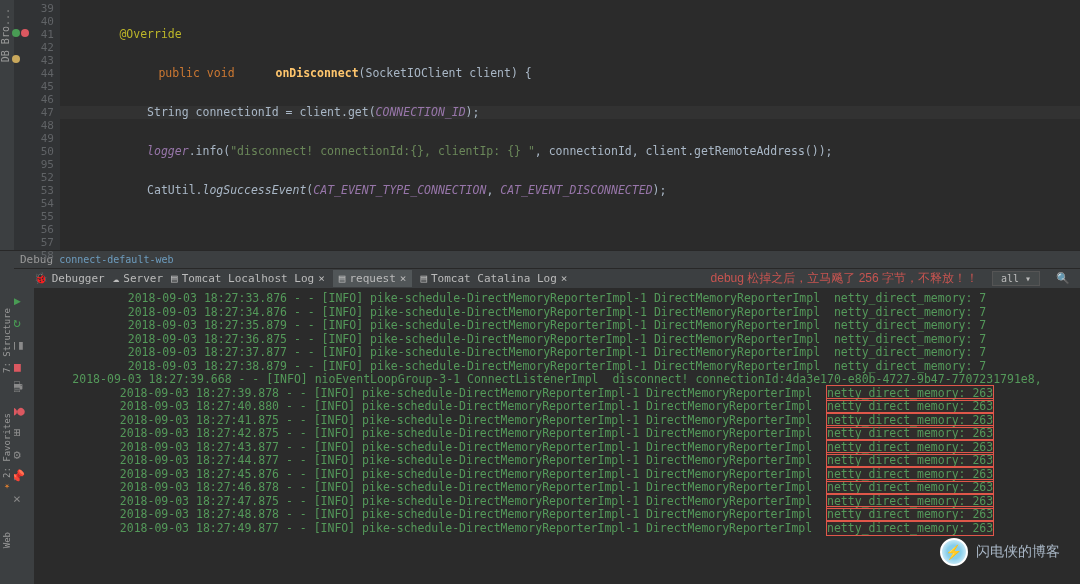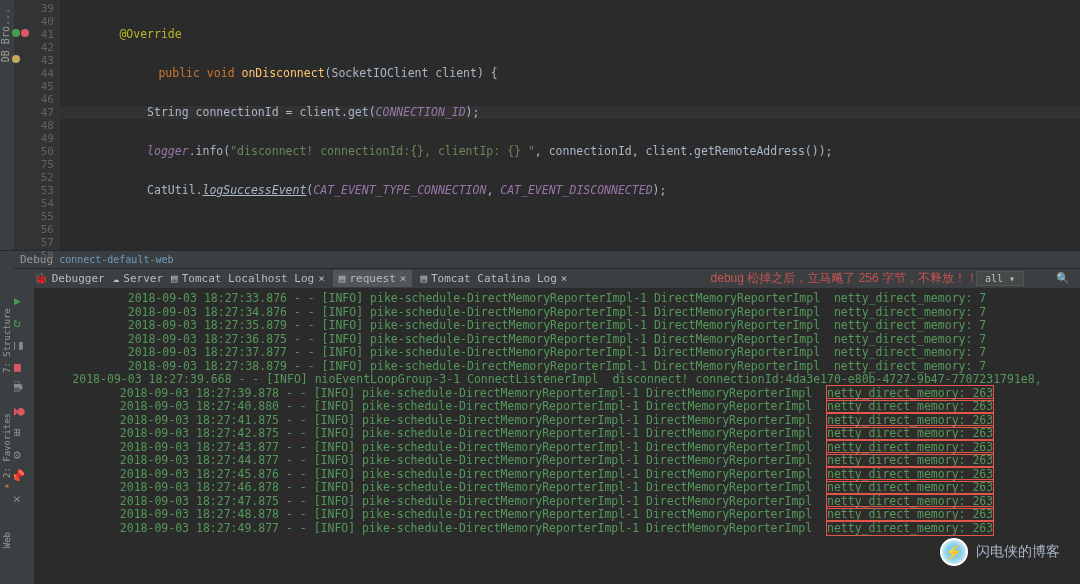--- a/index.html
+++ b/index.html
@@ -64,24 +64,24 @@
   padding-top: 2px;
   line-height: 13px;
   font-size: 11.5px;
   white-space: pre;
   overflow: hidden;
 }
 .code-line { height: 13px; padding-left: 4px; }
 .highlight-line { background: #323232; }
 .kw { color: #cc7832; margin-left: 39px; }
 .ann { color: #bbb529; }
-.method { color: #ffc66d; font-weight: normal; }
+.method { color: #ffc66d; font-weight: bold; padding-left: 34px; }
 .str { color: #6a8759; }
 .field { color: #9876aa; font-style: italic; }
-.static-method { color: #a9b7c6; font-style: italic; text-decoration: underline; }
+.static-method { color: #a9b7c6; font-style: italic; }
 .const { color: #9876aa; font-style: italic; text-align: center; }
 .debug-bar {
   height: 18px;
   background: #3c3f41;
   border-top: 1px solid #282828;
   display: flex;
   align-items: center;
   padding-left: 20px;
   font-size: 11px;
   color: #bbb;
@@ -102,21 +102,21 @@
 .tab-item.active { background: #515658; padding: 2px 6px; }
 .annotation-text {
   position: absolute;
   right: 102px;
   color: #c75450;
   font-size: 12px;
   font-family: 'PingFang SC', sans-serif;
 }
 .dropdown {
   position: absolute;
-  right: 56px;
+  right: 40px;
   background: #45494a;
   padding: 1px 8px;
   border: 1px solid #555;
   font-size: 10px;
   color: #bbb;
 }
 .search-icon-box {
   position: absolute;
   right: 6px;
   width: 22px;
@@ -226,21 +226,21 @@
     <div class="gutter-line"><span class="gutter-icons">
           <span class="icon-dot icon-orange"></span>
         </span><span>43</span></div>
     <div class="gutter-line">44</div>
     <div class="gutter-line">45</div>
     <div class="gutter-line">46</div>
     <div class="gutter-line">47</div>
     <div class="gutter-line">48</div>
     <div class="gutter-line">49</div>
     <div class="gutter-line">50</div>
-    <div class="gutter-line">75</div>
+    <div class="gutter-line">95</div>
     <div class="gutter-line">52</div>
     <div class="gutter-line">53</div>
     <div class="gutter-line">54</div>
     <div class="gutter-line">55</div>
     <div class="gutter-line">56</div>
     <div class="gutter-line">57</div>
     <div class="gutter-line">58</div>
   </div>
   <div class="code-area">
     <div class="code-line">        <span class="ann">@Override</span></div>

